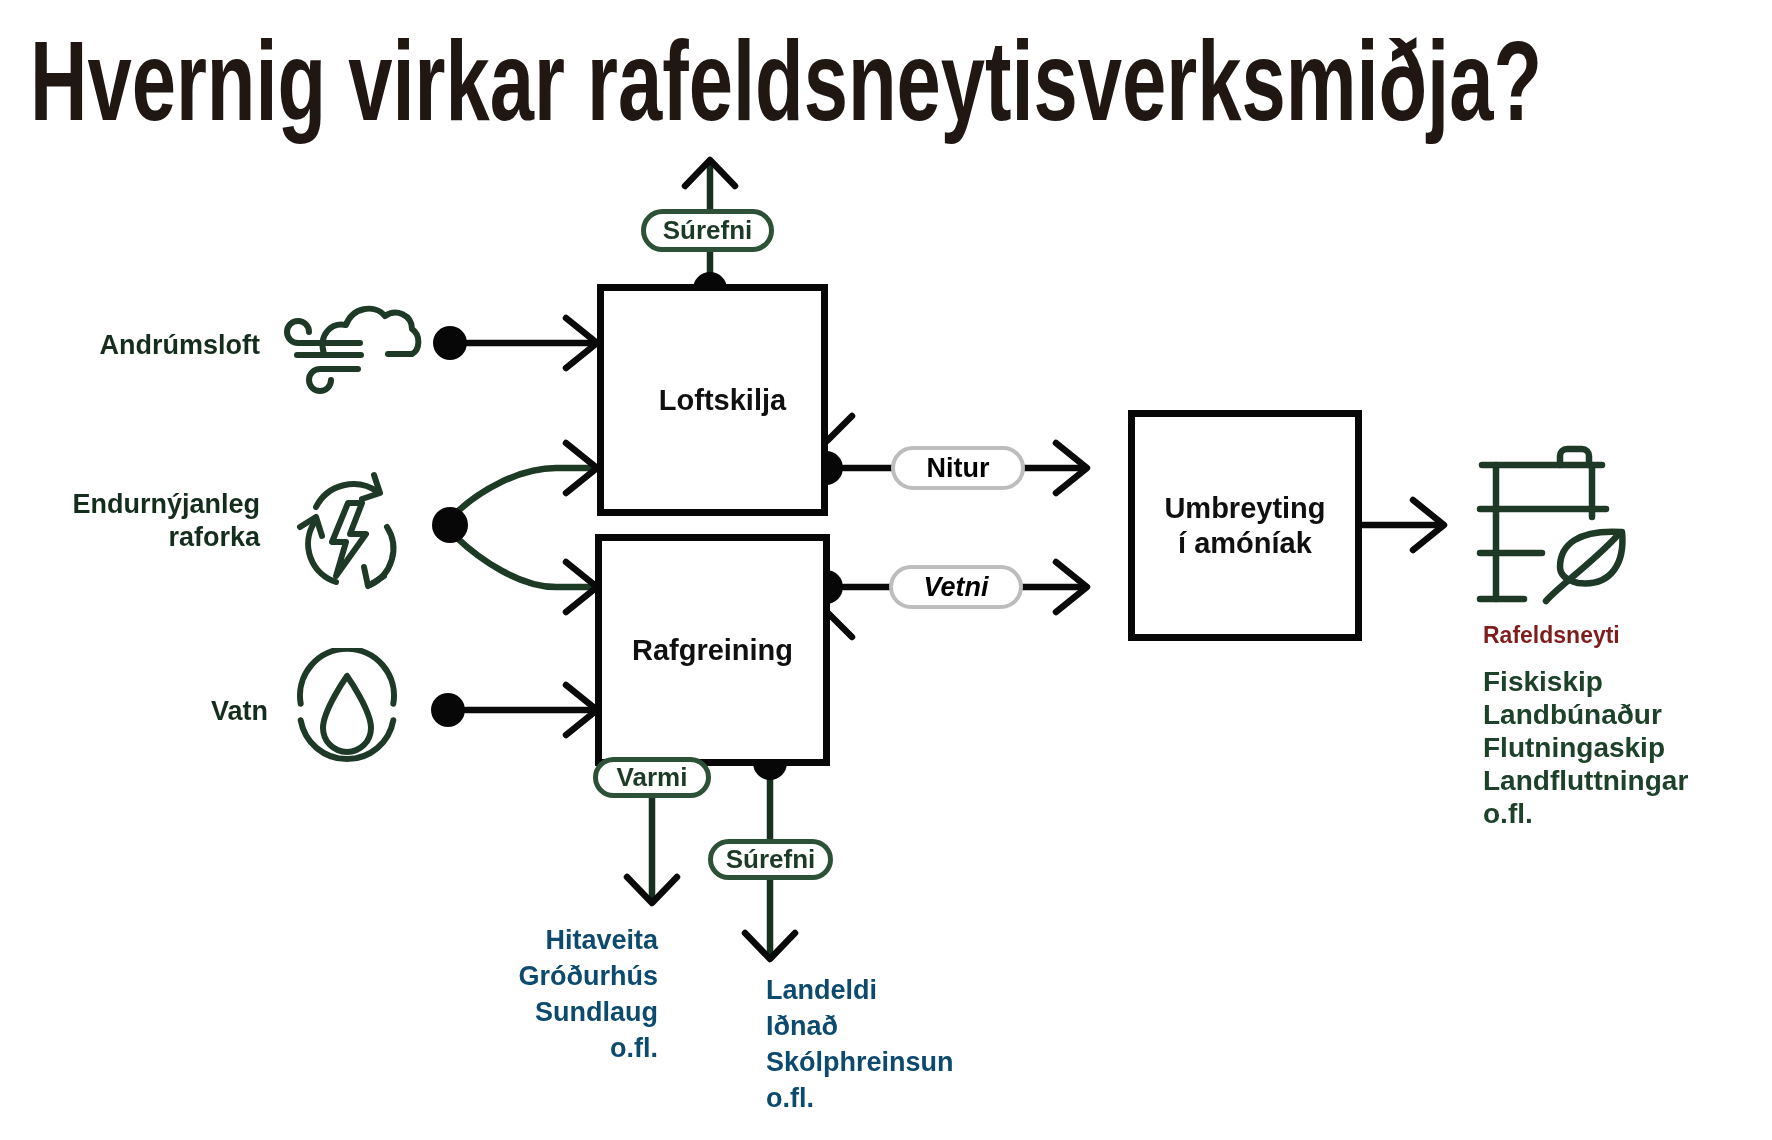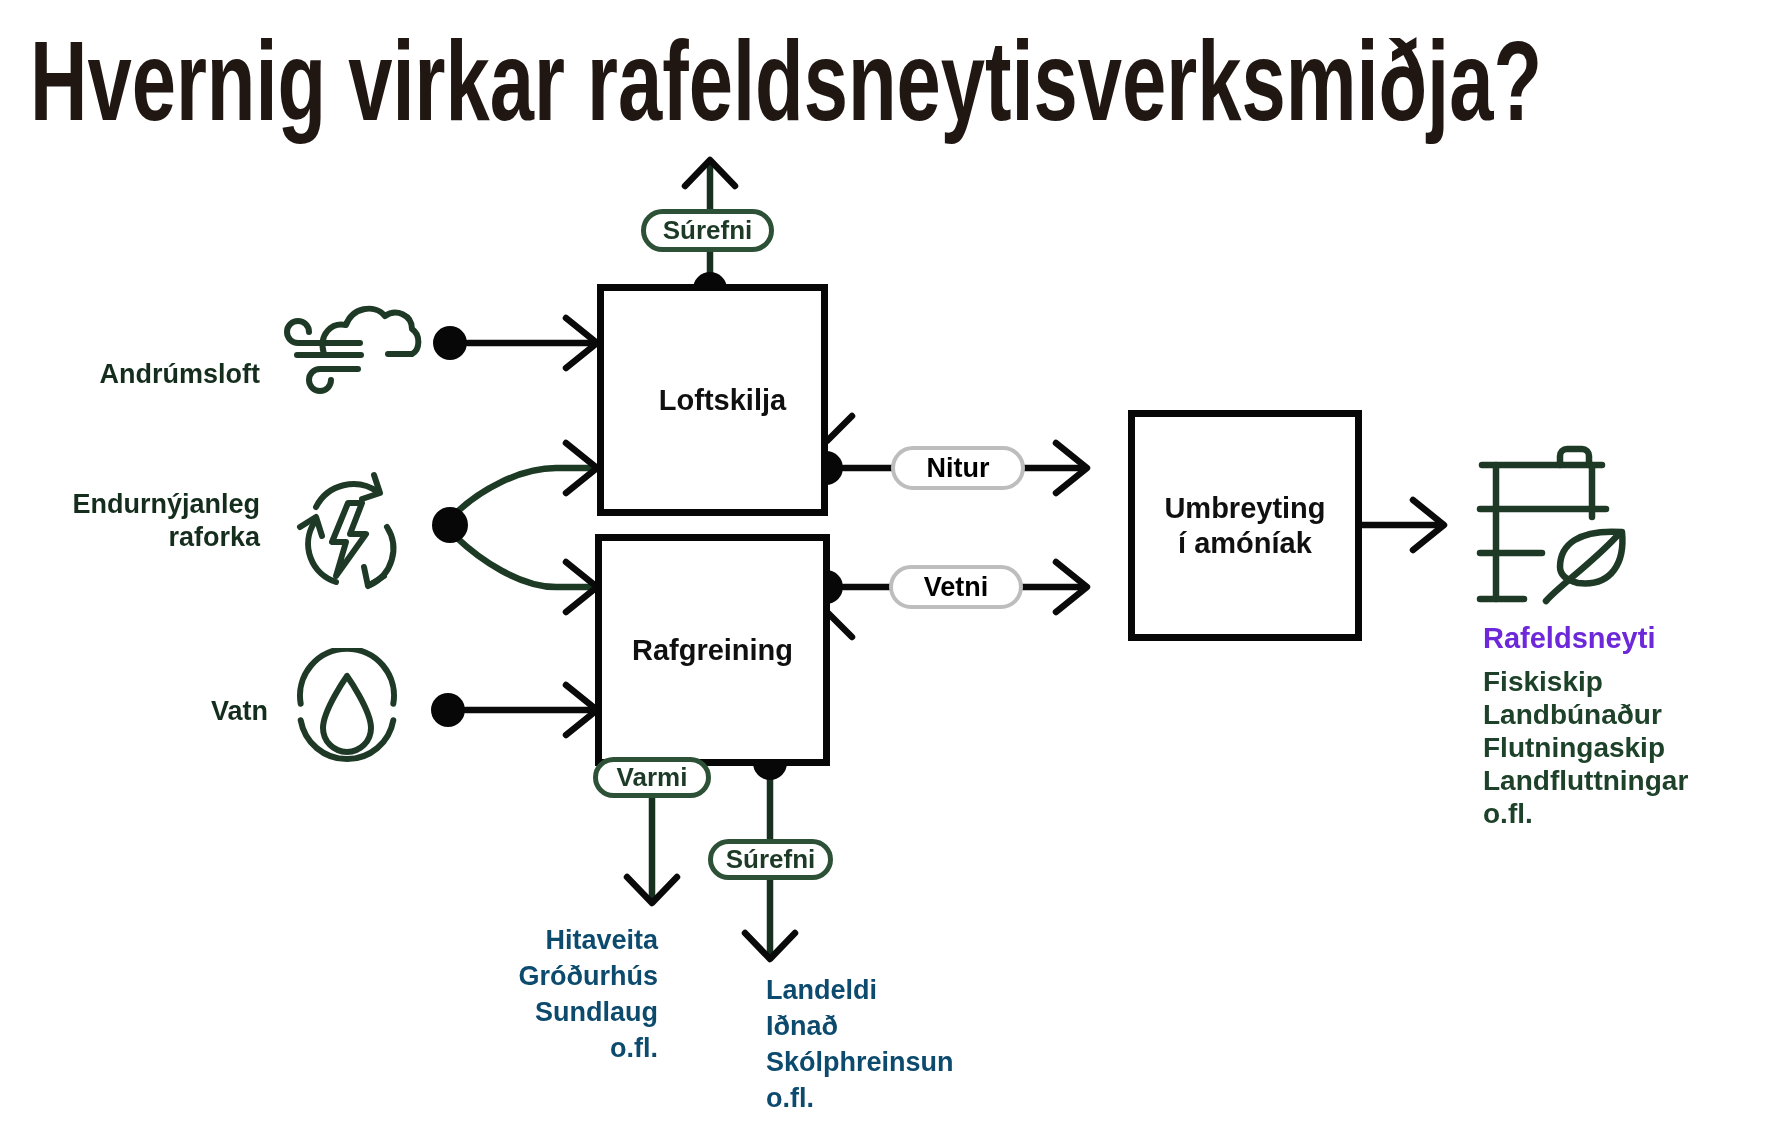--- a/index.html
+++ b/index.html
@@ -26,21 +26,21 @@
   .pill{
     position:absolute;background:#ffffff;box-sizing:border-box;border-radius:24px;
     display:flex;align-items:center;justify-content:center;
     font-weight:bold;white-space:nowrap;
   }
   .pill.green{border:5px solid #2d5136;color:#1d3a26;font-size:26px;}
   .pill.gray{border:4px solid #bdbdbd;color:#000000;font-size:27px;}
   
   .use-list{position:absolute;font-weight:bold;font-size:27px;color:#0c4a6e;line-height:36px;}
   .use-list.right{text-align:right;}
-  .product-title{position:absolute;font-weight:bold;font-size:29px;color:#6d28d9;}
+  .product-title{position:absolute;font-weight:bold;font-size:23px;color:#7f1d1d;}
   .product-list{position:absolute;font-weight:600;font-size:28px;color:#1d4129;line-height:33px;}
 </style>
 </head>
 <body>
 
 <div class="stage">
 
   <svg class="title-svg" width="1772" height="160" viewBox="0 0 1772 160">
     <text x="30" y="120" font-size="113" font-weight="bold" fill="#211712" font-family="Liberation Sans, sans-serif" textLength="1512" lengthAdjust="spacingAndGlyphs">Hvernig virkar rafeldsneytisverksmiðja?</text>
   </svg>
@@ -132,21 +132,21 @@
       <path d="M36 30 V164"></path>
       <path d="M132 30 V82"></path>
       <path d="M20 74 H146"></path>
       <path d="M20 118 H82"></path>
       <path d="M20 164 H64"></path>
       <path d="M100 132 C100 110 118 94 162 97 C165 127 152 152 118 148 C106 145 100 140 100 132 Z"></path>
       <path d="M86 166 C100 150 130 130 157 101"></path>
     </g>
   </svg>
 
-  <div class="in-label" style="top:329px;margin-top:29px;">
+  <div class="in-label" style="top:329px;">
     <span>Andrúmsloft</span>
   </div>
   <div class="in-label" style="top:488px;">
     <span>Endurnýjanleg</span><br>
     <span>raforka</span>
   </div>
   <div class="in-label" style="top:695px;width:228px;">
     <span>Vatn</span>
   </div>
 
@@ -162,21 +162,21 @@
       <span>í amóníak</span>
     </span>
   </div>
 
   <div class="pill green" style="left:641px;top:209px;width:133px;height:43px;">
     <span>Súrefni</span>
   </div>
   <div class="pill gray" style="left:891px;top:446px;width:134px;height:44px;">
     <span>Nitur</span>
   </div>
-  <div class="pill gray" style="left:889px;top:565px;width:134px;height:44px;">
+  <div class="pill gray" style="left:889px;top:565px;width:134px;height:44px;font-style:italic;">
     <span>Vetni</span>
   </div>
   <div class="pill green" style="left:593px;top:757px;width:118px;height:41px;">
     <span>Varmi</span>
   </div>
   <div class="pill green" style="left:708px;top:839px;width:125px;height:41px;">
     <span>Súrefni</span>
   </div>
 
   <div class="use-list right" style="left:420px;top:922px;width:238px;">

